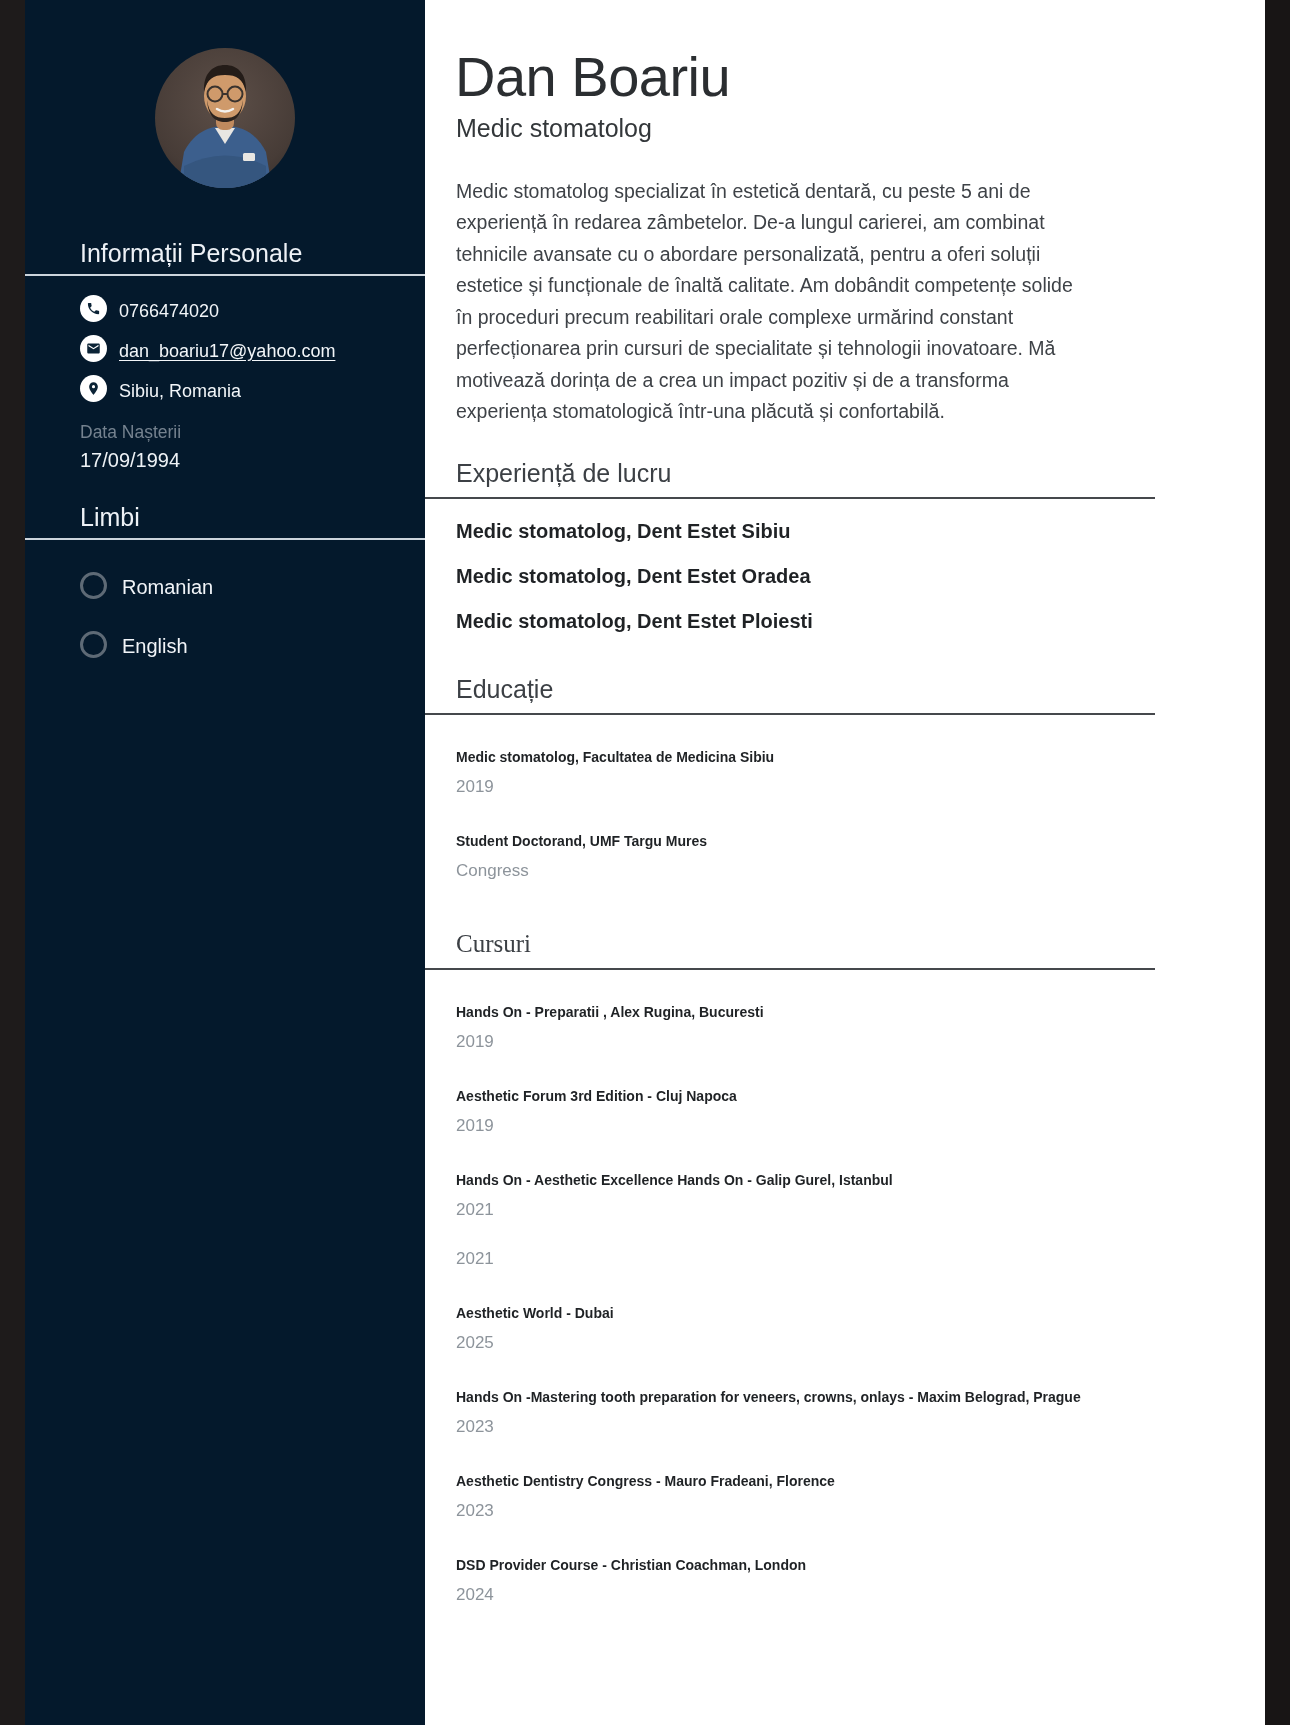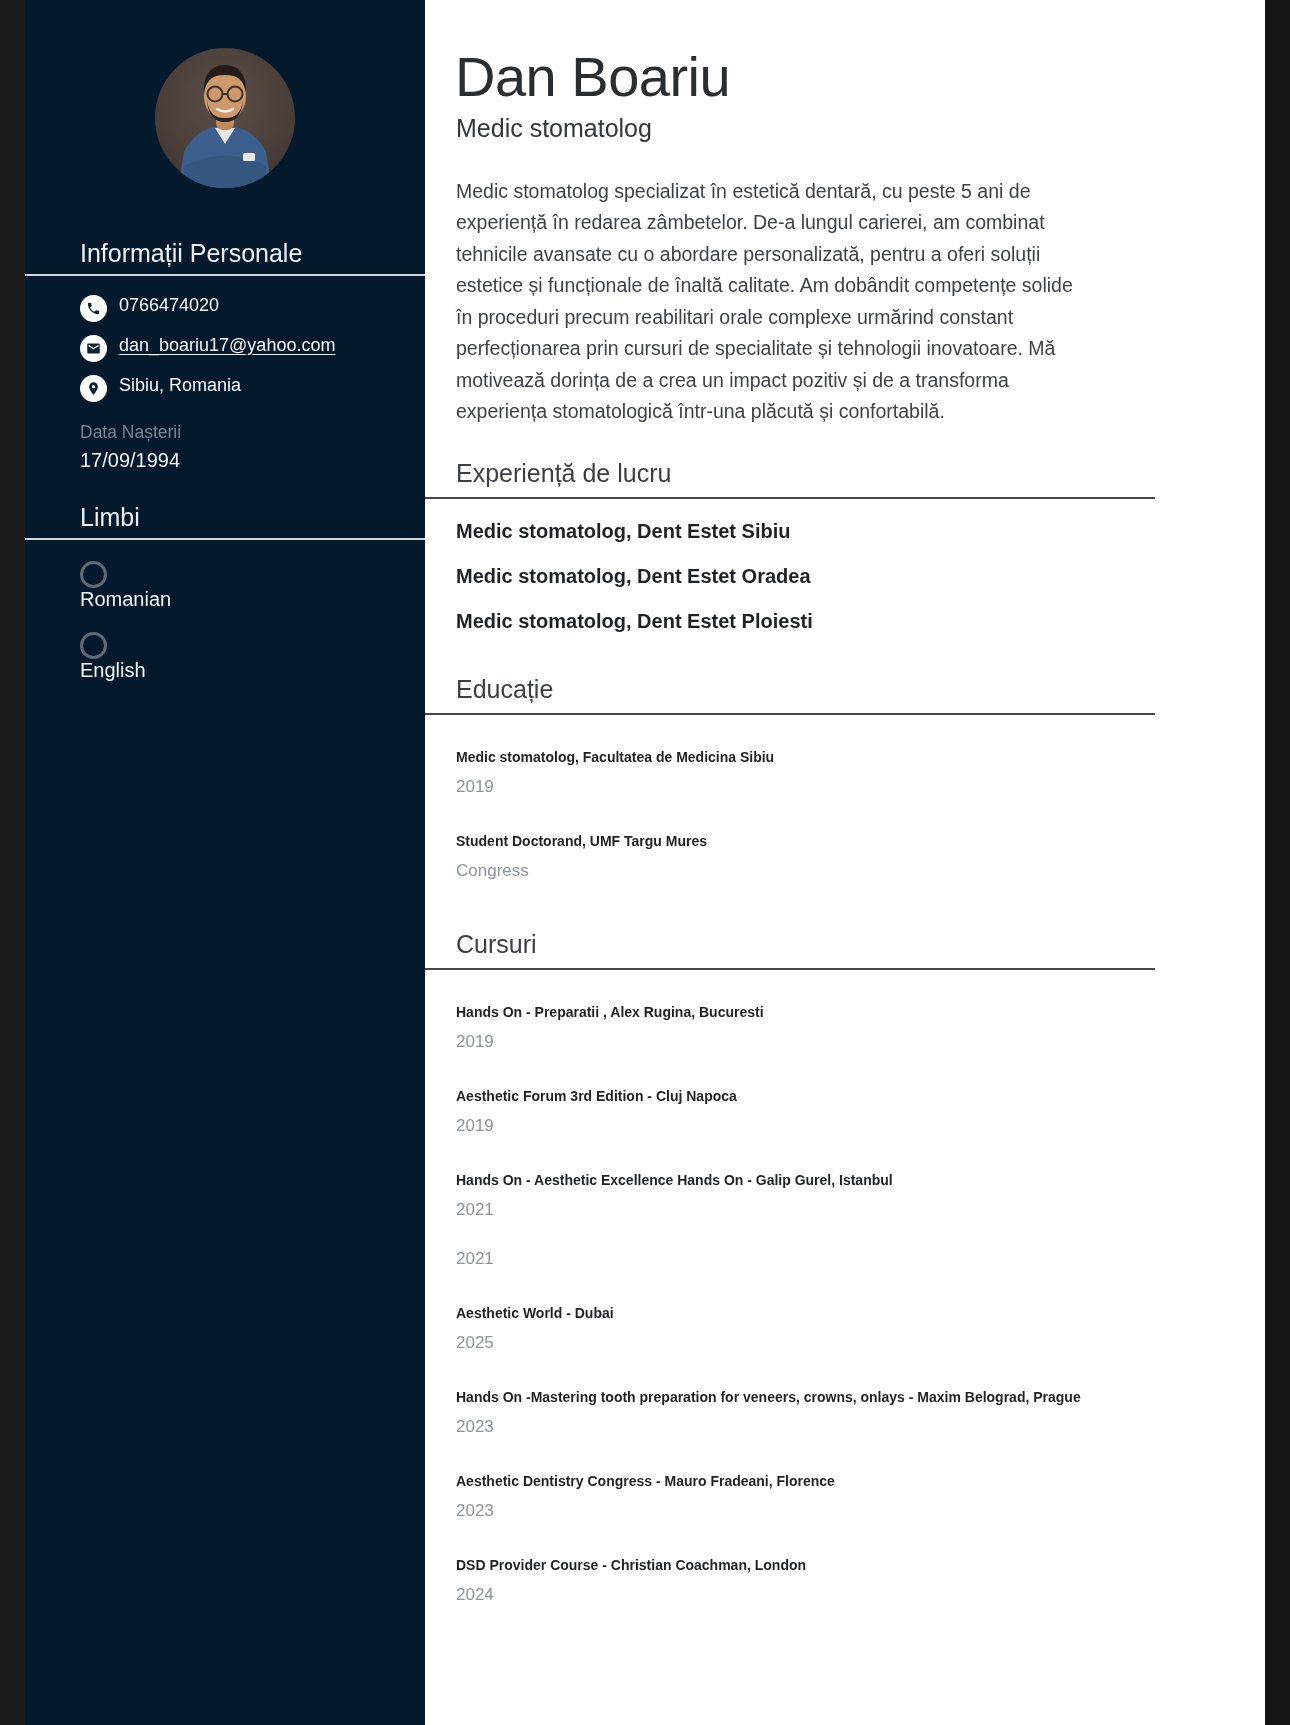--- a/index.html
+++ b/index.html
@@ -7,41 +7,41 @@
   .frame-strip{position:absolute;top:0;height:100%;background:#1e1b1b;z-index:3;}
   .frame-left{left:0;width:25px;}
   .frame-right{right:0;width:25px;background:#181515;}
 
   
   .sidebar{position:absolute;left:25px;top:0;width:400px;height:100%;background:#04192c;z-index:2;}
   .photo{width:140px;height:140px;margin:48px auto 0;border-radius:50%;overflow:hidden;}
   .photo svg{display:block;width:140px;height:140px;}
   .side-h{margin:50px 0 0 55px;font-size:25px;font-weight:400;color:#edf1f6;line-height:1.2;}
   .side-rule{border:none;border-top:2px solid #ccd4dc;margin:6px 0 0 0;width:100%;}
-  .contact{display:flex;align-items:flex-start;margin:13px 0 0 55px;}
+  .contact{display:flex;align-items:flex-end;margin:13px 0 0 55px;}
   .contact.first{margin-top:19px;}
   .cicon{width:27px;height:27px;border-radius:50%;background:#ffffff;display:flex;align-items:center;justify-content:center;margin-right:12px;flex:none;}
   .cicon svg{width:15px;height:15px;fill:#0b2336;}
   .ctext{font-size:18px;color:#f3f6f9;}
   .ctext.link{text-decoration:underline;text-underline-offset:3px;cursor:pointer;}
   .birth-label{margin:20px 0 0 55px;font-size:17.5px;color:#75828f;}
   .birth-value{margin:6px 0 0 55px;font-size:20px;color:#eef2f6;}
   .side-h.limbi{margin-top:30px;}
-  .lang{display:flex;align-items:flex-start;margin:21px 0 0 55px;flex-direction:column;}
+  .lang{display:flex;align-items:flex-end;margin:32px 0 0 55px;}
   .lang-circle{width:21px;height:21px;border:3px solid #5e6a76;border-radius:50%;margin-right:15px;flex:none;background:transparent;}
   .lang-label{font-size:20px;color:#f1f4f8;}
 
   
   .main{position:absolute;left:425px;top:0;width:840px;height:100%;background:#ffffff;z-index:1;}
   .name{margin:48px 0 0 30px;font-size:56px;font-weight:400;color:#2b2e31;line-height:1.05;letter-spacing:-0.5px;}
   .job-title{margin:7px 0 0 31px;font-size:25px;font-weight:400;color:#33373a;}
   .summary{margin:33px 0 0 31px;width:632px;font-size:19.5px;line-height:31.5px;color:#3e4247;}
   .sec-h{margin:30px 0 0 31px;font-size:25px;font-weight:400;color:#3c4045;line-height:1.2;}
   .sec-h.edu{margin-top:40px;}
-  .sec-h.cur{margin-top:46px;}
+  .sec-h.cur{margin-top:46px;font-family:Liberation Serif, serif;}
   .sec-rule{border:none;border-top:2px solid #45484c;margin:9px 110px 0 0;width:auto;}
   .exp-item{margin:19px 180px 0 31px;font-size:20px;font-weight:700;color:#1f2225;line-height:1.3;}
   .entry{margin:27px 180px 0 31px;}
   .entry-title{font-size:14px;font-weight:700;color:#1f2225;line-height:31px;}
   .entry-period{font-size:17px;color:#8d949b;margin-top:3px;line-height:1.35;}
 </style>
 </head>
 <body>
 
 <div class="frame-strip frame-left"></div>

